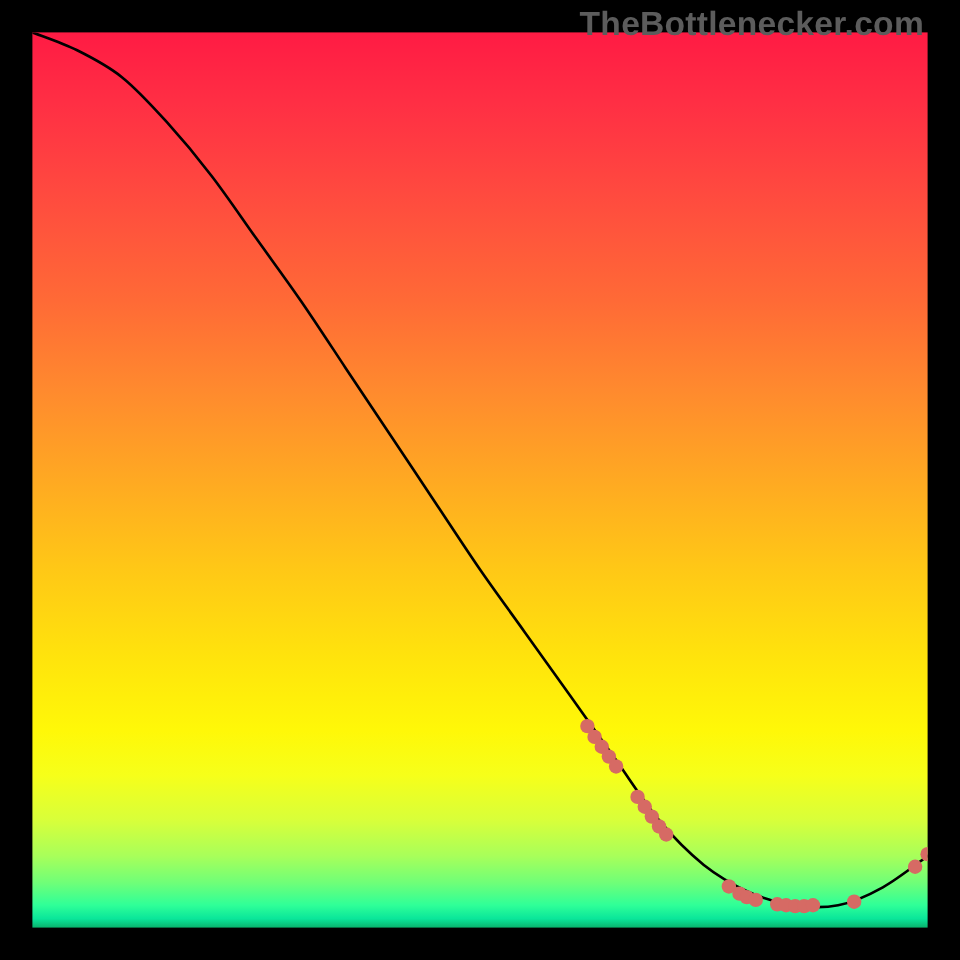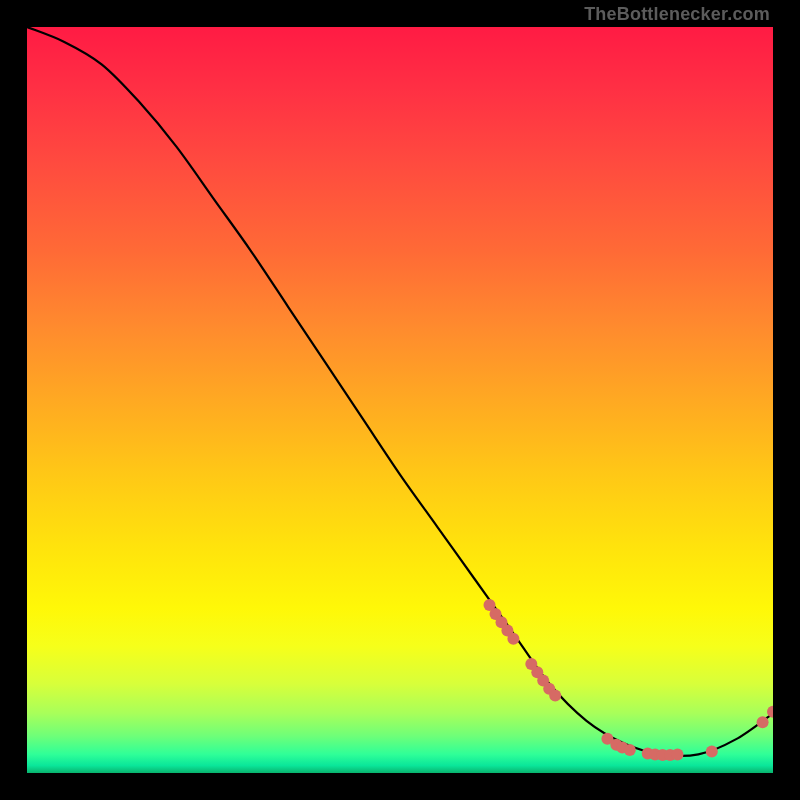--- a/index.html
+++ b/index.html
@@ -50,21 +50,21 @@
     top: 0;
     width: 746px;
     height: 746px;
     display: block;
   }
   .watermark {
     position: absolute;
     top: 4px;
     right: 30px;
     color: #5c5c5c;
-    font-size: 18px;
+    font-size: 28px;
     font-weight: 600;
     letter-spacing: 0.2px;
     user-select: none;
   }
 </style>
 </head>
 <body>
 
 <div class="stage">
   <div class="plot">

